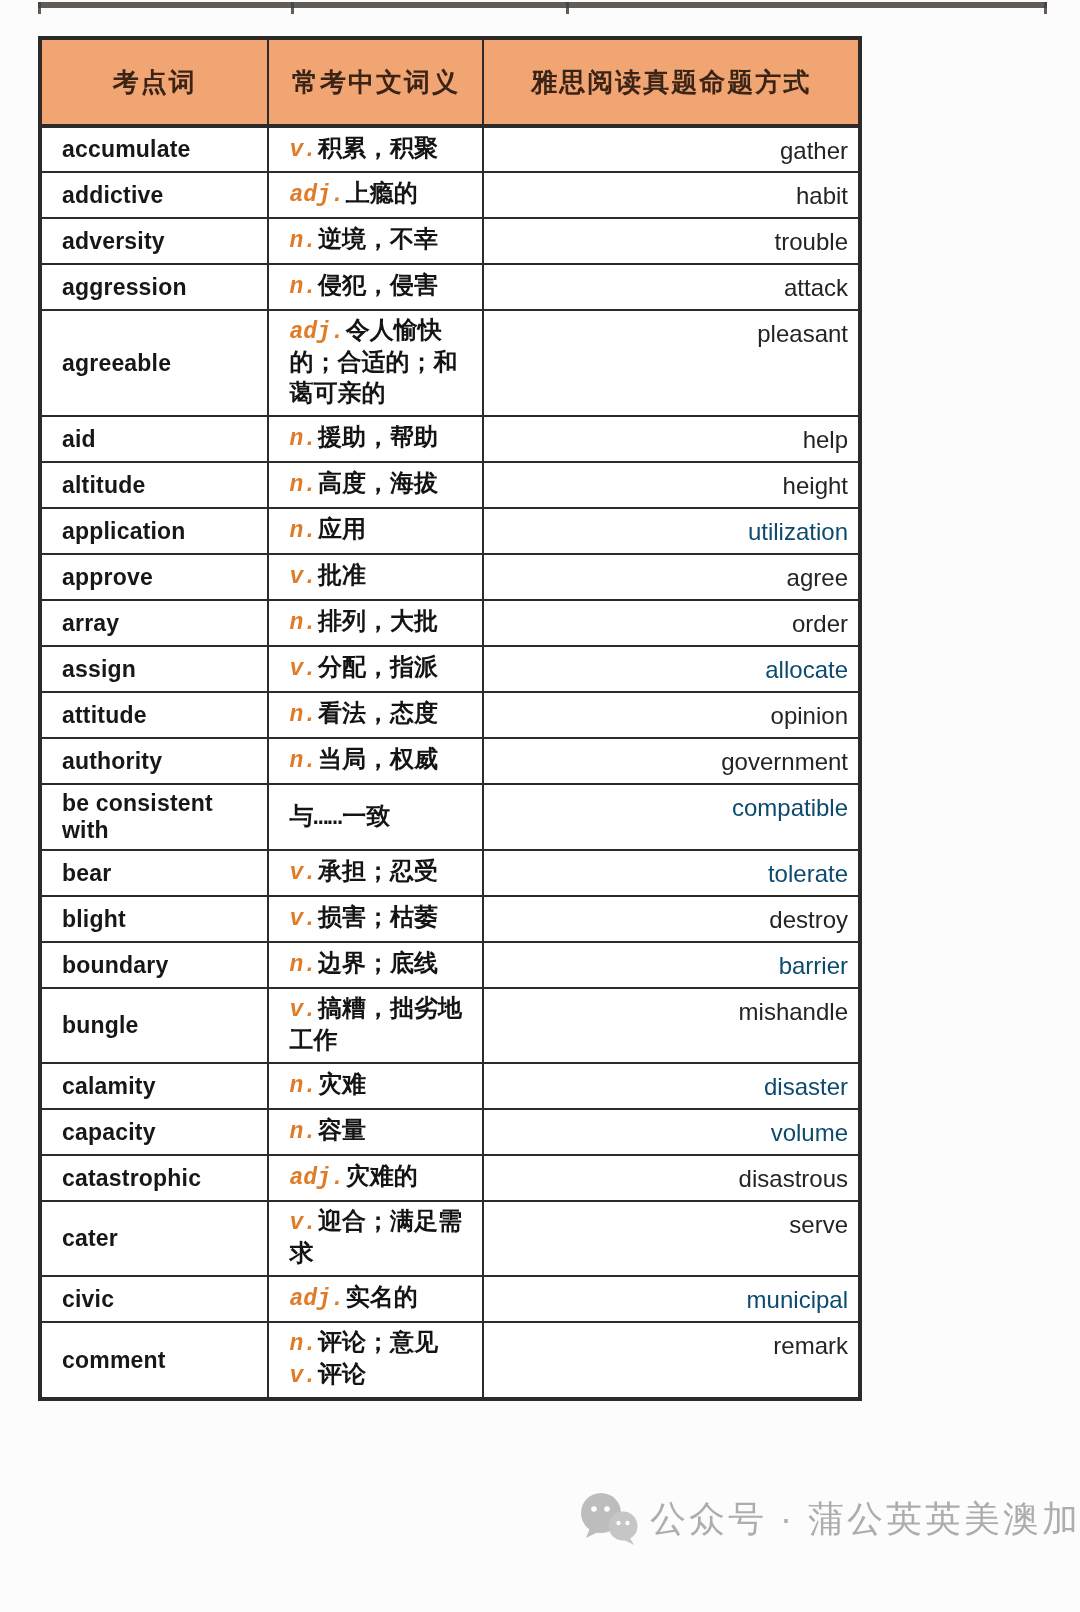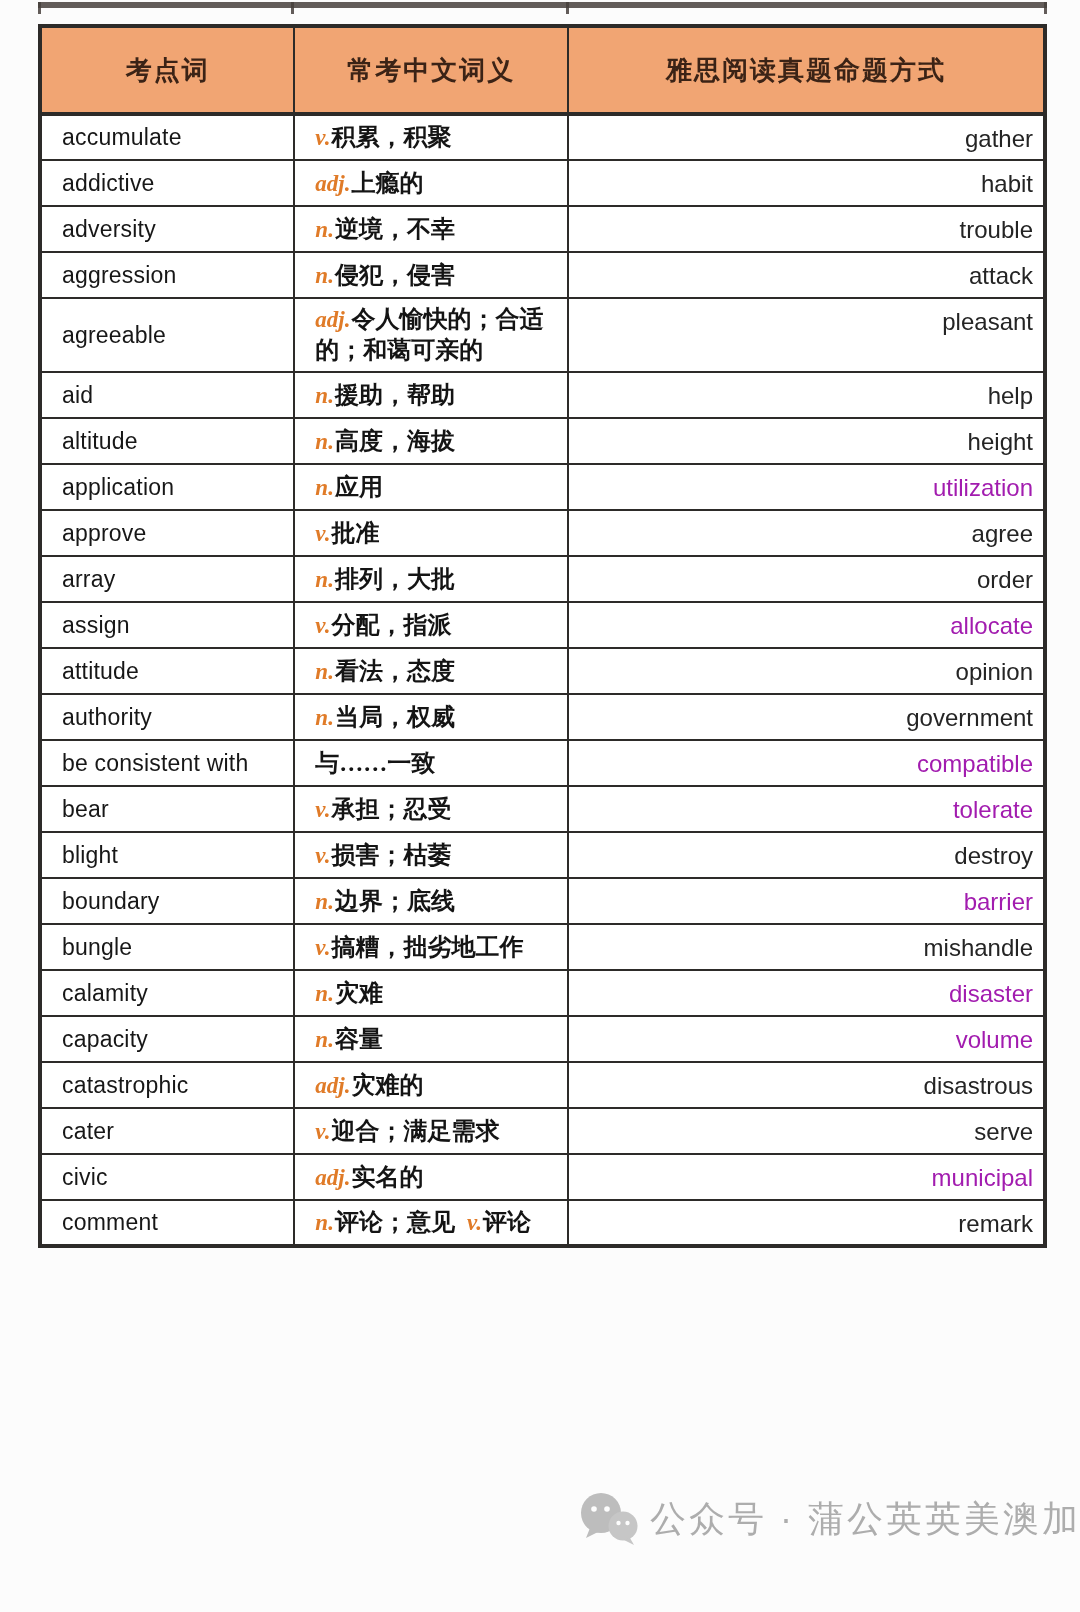--- a/index.html
+++ b/index.html
@@ -21,22 +21,22 @@
     width: 1009px; height: 9px;
     border-top: 6px solid rgba(70,64,60,0.85);
   }
   .top-sliver .stub {
     position: absolute; top: -6px; width: 3px; height: 12px;
     background: rgba(70,64,60,0.85);
   }
 
   table.vocab {
     position: absolute;
-    left: 38px; top: 24px;
-    width: 1009px;
+    left: 38px; top: 36px;
+    width: 824px;
     border-collapse: collapse;
     border: 4px solid #2d2b29;
     background: #ffffff;
   }
   th, td {
     border: 2.5px solid #2d2b29;
     vertical-align: middle;
   }
   th {
     height: 88px;
@@ -49,47 +49,47 @@
     border-bottom-width: 4px;
   }
   col.c-word { width: 255px; }
   col.c-meaning { width: 275px; }
   col.c-synonym { width: 479px; }
 
   td { height: 46px; padding: 5px 10px 5px 20px; }
 
   td.word-cell {
     font-size: 23px;
-    font-weight: normal;
+    font-weight: bold;
     color: #171717;
     letter-spacing: 0.2px;
   }
   td.meaning-cell {
     font-size: 24px;
     line-height: 31px;
     color: #141414;
     font-weight: bold;
-    font-family: Liberation Serif, serif;
+    font-family: Liberation Mono, monospace;
   }
   td.meaning-cell .pos {
     color: #e07b28;
     font-style: italic;
     font-weight: bold;
     font-size: 23px;
     margin-right: 1px;
   }
   td.meaning-cell .seg-gap { display: inline-block; width: 12px; }
   td.synonym-cell {
     font-size: 24px;
     color: #242424;
     vertical-align: top;
     padding-top: 9px;
     text-align: right;
   }
-  td.synonym-cell.red { color: #a21caf; }
+  td.synonym-cell.red { color: #0c4a6e; }
 
   .watermark {
     position: absolute;
     left: 578px; top: 1492px;
     display: flex;
     align-items: center;
     gap: 10px;
     color: rgba(125,125,125,0.62);
     font-size: 36px;
     letter-spacing: 3px;

